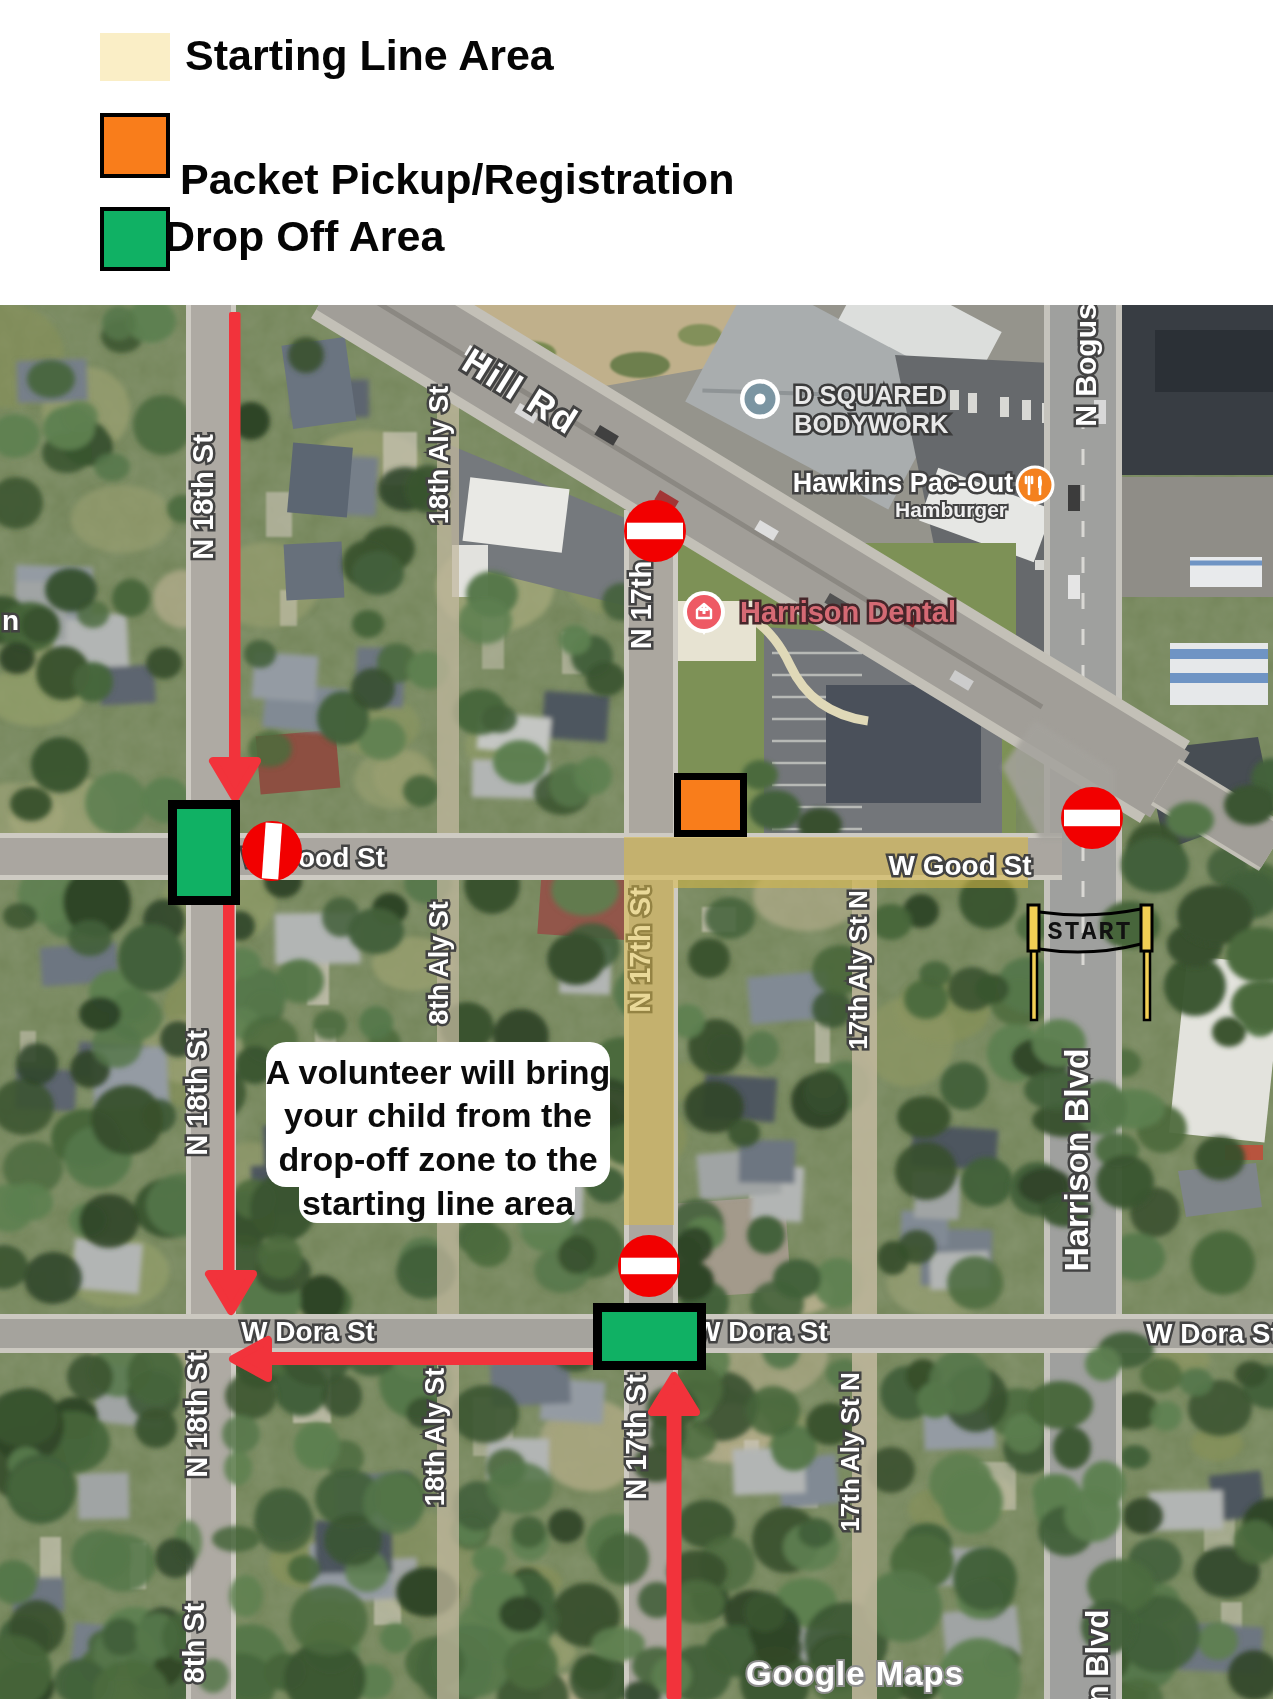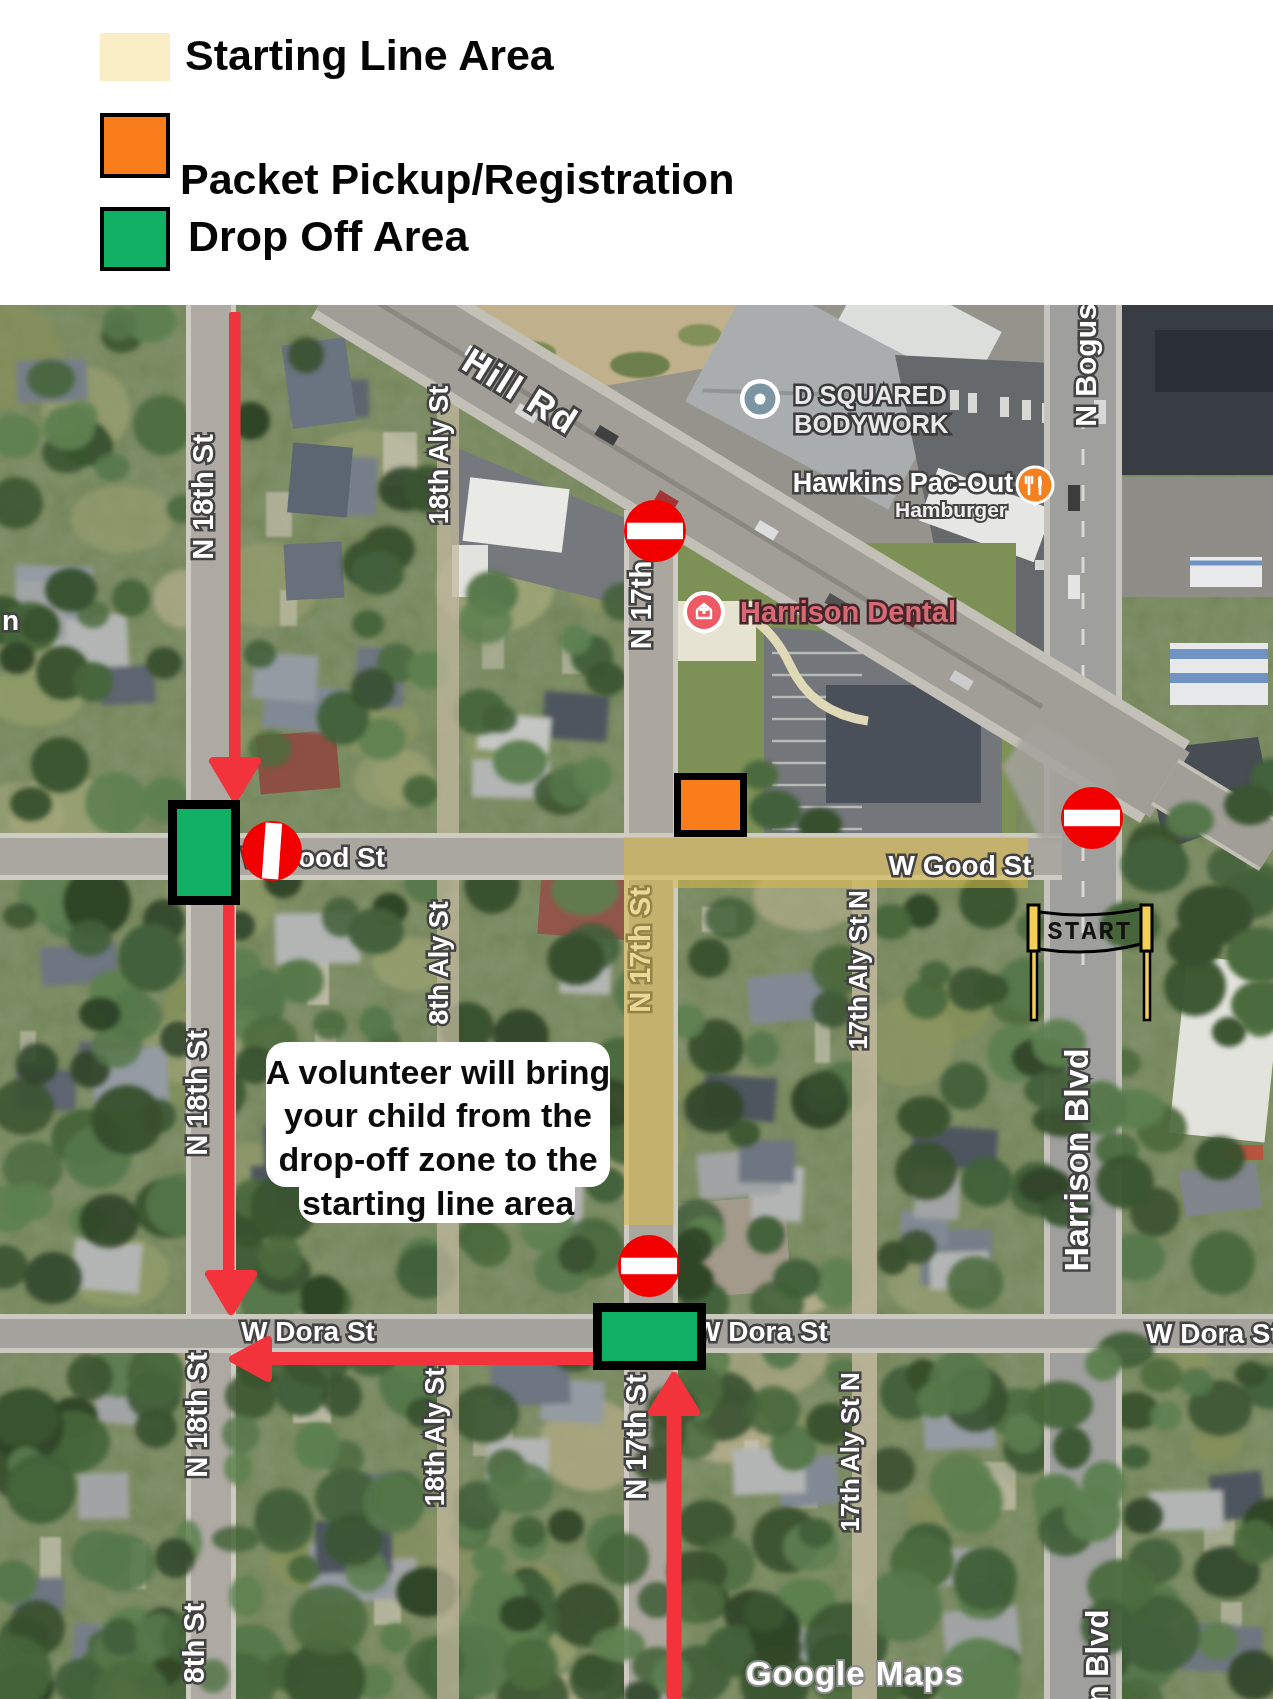--- a/index.html
+++ b/index.html
@@ -14,21 +14,21 @@
 <div class="legend-swatch" style="left:100px;top:33px;width:70px;height:48px;background:#faeec6;"></div>
 
 <div class="legend-text" style="left:185px;top:31px;">Starting Line Area</div>
 
 <div class="legend-swatch" style="left:100px;top:113px;width:62px;height:57px;background:#f97d1b;border:4.5px solid #000;"></div>
 
 <div class="legend-text" style="left:180px;top:119px;margin-top:36px;">Packet Pickup/Registration</div>
 
 <div class="legend-swatch" style="left:100px;top:207px;width:62px;height:56px;background:#10b164;border:4.5px solid #000;"></div>
 
-<div class="legend-text" style="left:188px;top:212px;">Drop Off Area</div>
+<div class="legend-text" style="left:164px;top:212px;">Drop Off Area</div>
 
 <div id="map">
 <svg width="1273" height="1394" viewBox="0 0 1273 1394" font-family="Liberation Sans, sans-serif">
 <defs>
 <filter id="nz" x="0" y="0" width="100%" height="100%">
           <feTurbulence type="fractalNoise" baseFrequency="0.04" numOctaves="3" seed="7" result="t"></feTurbulence>
           <feColorMatrix in="t" type="matrix" values="0 0 0 0 0.42  0 0 0 0 0.48  0 0 0 0 0.33  0 0 0 0.55 0"></feColorMatrix>
         </filter>
 <filter id="soft" x="-30%" y="-30%" width="160%" height="160%">
           <feGaussianBlur stdDeviation="2.5"></feGaussianBlur>

